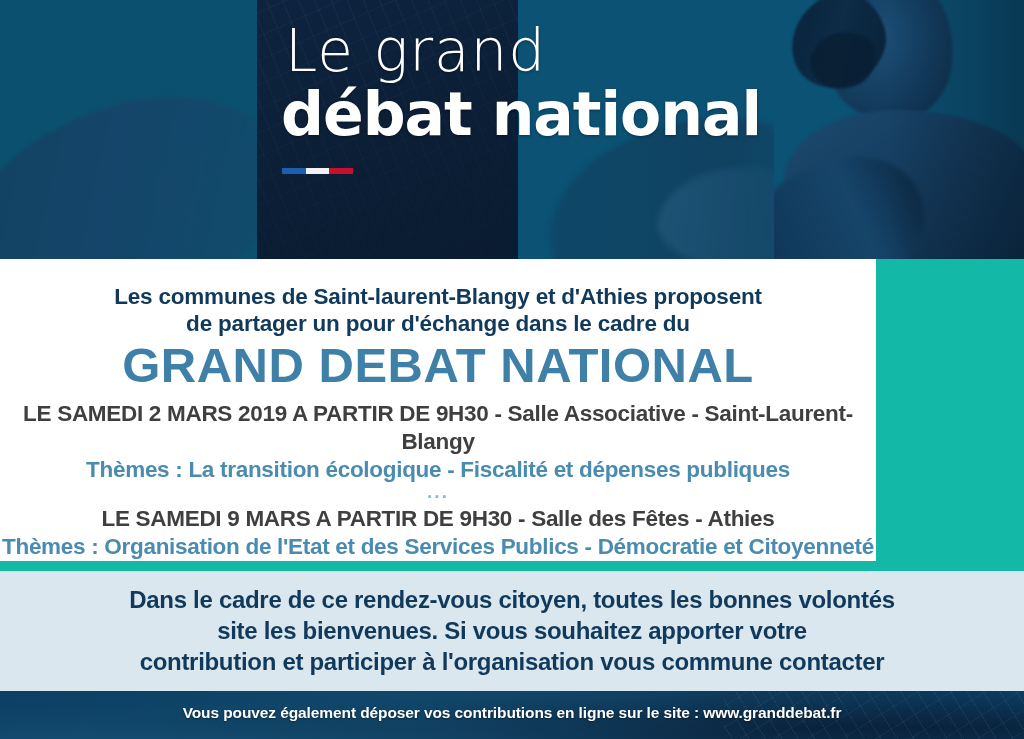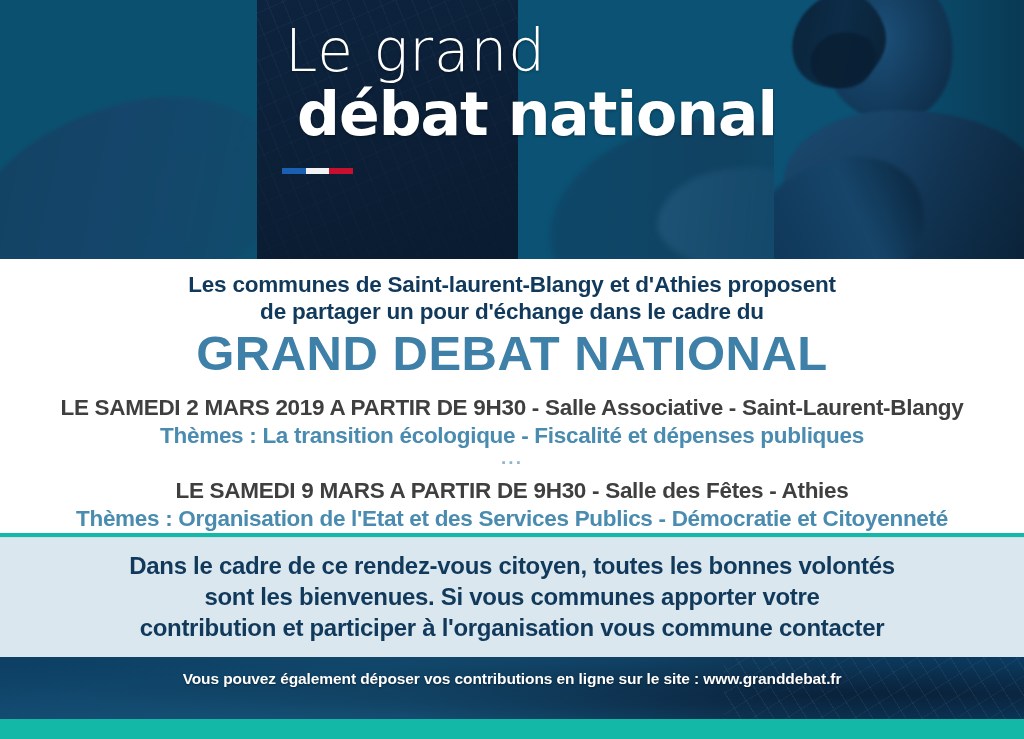--- a/index.html
+++ b/index.html
@@ -85,60 +85,60 @@
   }
   .statue .shade{position:absolute;inset:0;background:linear-gradient(270deg, rgba(6,22,38,.42) 0%, rgba(6,22,38,0) 55%);}
 
   .hero-copy{position:absolute;left:281px;top:0;width:520px;height:259px;z-index:6;}
   .title-thin{
     position:absolute;left:4px;top:22px;
     color:#ffffff;font-weight:300;font-size:58px;letter-spacing:1px;line-height:1;
     font-family:"DejaVu Sans", sans-serif;text-shadow:0 1px 3px rgba(0,0,0,.35);
   }
   .title-bold{
-    position:absolute;left:16px;top:84px;
+    position:absolute;left:0px;top:84px;
     color:#ffffff;font-weight:700;font-size:60px;letter-spacing:-1px;line-height:1;
     font-family:"DejaVu Sans", sans-serif;text-shadow:0 1px 3px rgba(0,0,0,.35);
   }
   .flagbar{position:absolute;left:1px;top:168px;width:71px;height:6px;display:flex;}
   .flagbar span{flex:1 1 0;height:100%;display:block;}
   .fb-blue{background:#1b5fb0;}
   .fb-white{background:#f2f2f2;}
   .fb-red{background:#c8102e;}
   .hero-sub{
     position:absolute;left:1px;top:189px;width:455px;
     color:#dfe7ef;font-size:11.2px;line-height:15.5px;font-weight:400;
     font-family:"DejaVu Sans", sans-serif;text-shadow:0 1px 2px rgba(0,0,0,.4);
   }
   .hero-sub div{white-space:nowrap;}
 
   
-  .content{position:relative;width:1024px;background:#ffffff;padding-top:12px;text-align:center;}
+  .content{position:relative;width:876px;background:#ffffff;padding-top:24px;text-align:center;}
   .intro{
     color:#10395b;font-weight:700;font-size:22.5px;line-height:27px;
     letter-spacing:-.2px;
   }
   .bigtitle{
     color:#3e80a8;font-weight:700;font-size:49px;line-height:57px;
     letter-spacing:.5px;
   }
   .eventline{
-    color:#3f3f3f;font-weight:700;font-size:22.5px;line-height:28px;margin-top:12px;
+    color:#3f3f3f;font-weight:700;font-size:22.5px;line-height:28px;margin-top:6px;
     letter-spacing:-.3px;
   }
   .themeline{
     color:#4a8bb0;font-weight:700;font-size:22.5px;line-height:28px;
     letter-spacing:-.3px;
   }
   .dots{color:#8fb6cd;font-weight:700;font-size:19px;line-height:15px;letter-spacing:2px;}
 
   
   .contact{
     position:relative;width:1024px;background:#dbe7ee;
-    padding:12px 0 14px 0;text-align:center;margin-top:4px;
+    padding:12px 0 14px 0;text-align:center;margin-top:10px;
     border-top:1px solid #cdddE6;
   }
   .contact p{
     margin:0;color:#10395b;font-weight:700;font-size:24px;line-height:31px;
     letter-spacing:-.3px;
   }
   .email{color:#6fa0bd;}
 
   
   .footer{
@@ -215,21 +215,21 @@
     <div class="themeline">Thèmes : La transition écologique - Fiscalité et dépenses publiques</div>
 
     <div class="dots">...</div>
 
     <div class="eventline">LE SAMEDI 9 MARS A PARTIR DE 9H30 - Salle des Fêtes - Athies</div>
     <div class="themeline">Thèmes : Organisation de l'Etat et des Services Publics - Démocratie et Citoyenneté</div>
   </div>
 
   <div class="contact">
     <p>Dans le cadre de ce rendez-vous citoyen, toutes les bonnes volontés</p>
-    <p>sont les bienvenues. Si vous communes apporter votre</p>
+    <p>site les bienvenues. Si vous souhaitez apporter votre</p>
     <p>contribution et participer à l'organisation  vous commune contacter</p>
   </div>
 
   <div class="footer">
     <div class="ftex"></div>
     <div class="fgrid"></div>
     <div class="footer-copy">
       <p>Vous pouvez également déposer vos contributions en ligne sur le site : www.granddebat.fr</p>
 
     </div>

